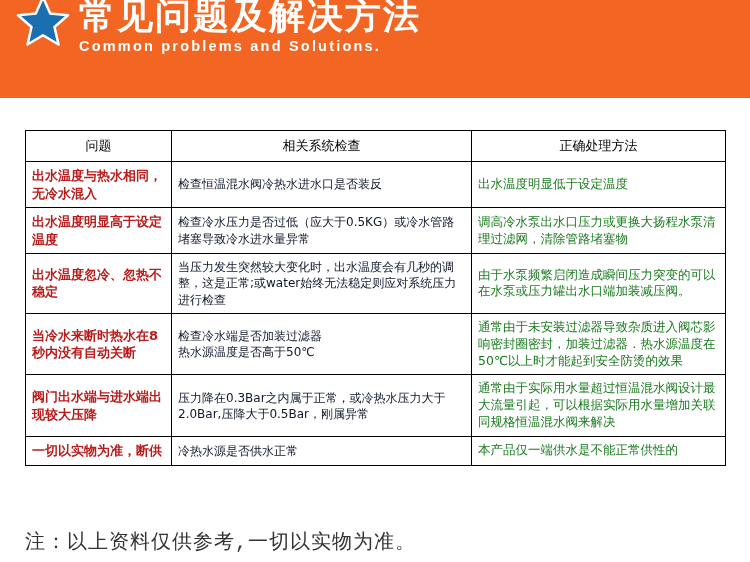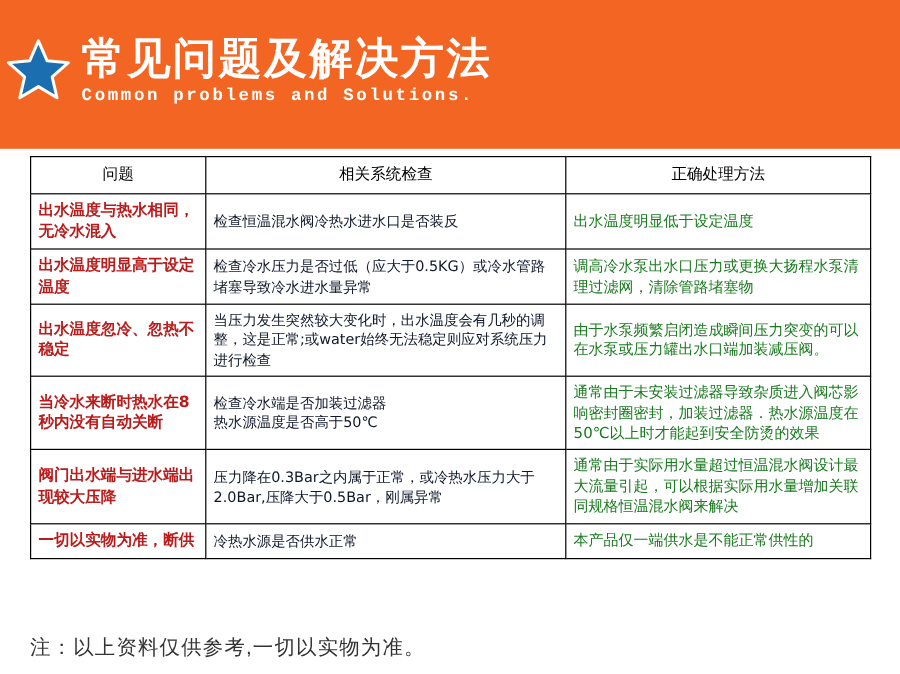--- a/index.html
+++ b/index.html
@@ -17,25 +17,25 @@
     position: relative;
     width: 750px;
     height: 562px;
     background: #ffffff;
     box-sizing: border-box;
   }
   
   .header {
     position: relative;
     width: 750px;
-    height: 124px;
+    height: 98px;
     background: #f26522;
     display: flex;
-    align-items: center;
-    padding-left: 4px;
+    align-items: flex-start;
+    padding-left: 15px;
     box-sizing: border-box;
   }
   .star-wrap {
     width: 56px;
     height: 56px;
     display: flex;
     align-items: center;
     justify-content: center;
     flex: 0 0 auto;
     margin-right: 8px;
@@ -51,21 +51,21 @@
   .title-cn {
     font-family: "DejaVu Sans", "Liberation Sans", sans-serif;
     font-size: 36px;
     font-weight: bold;
     color: #ffffff;
     letter-spacing: 2px;
     line-height: 1.12;
     white-space: nowrap;
   }
   .title-en {
-    font-family: Liberation Mono, monospace;
+    font-family: Liberation Sans, sans-serif;
     font-size: 14.5px;
     font-weight: bold;
     color: #ffffff;
     letter-spacing: 2.2px;
     line-height: 1.2;
     margin-top: 2px;
     white-space: nowrap;
   }
   
   .table-area {
@@ -107,22 +107,22 @@
     color: #0f172a;
   }
   td.cell-fix {
     font-size: 12.5px;
     color: #1a7a1f;
   }
   .note {
     position: absolute;
     left: 25px;
     top: 528px;
-    font-family: Liberation Sans, sans-serif;
-    font-size: 17px;
+    font-family: Liberation Mono, monospace;
+    font-size: 20px;
     color: #333333;
     letter-spacing: 1px;
   }
 </style>
 </head>
 <body>
 
 <div class="page">
 
   <div class="header">

